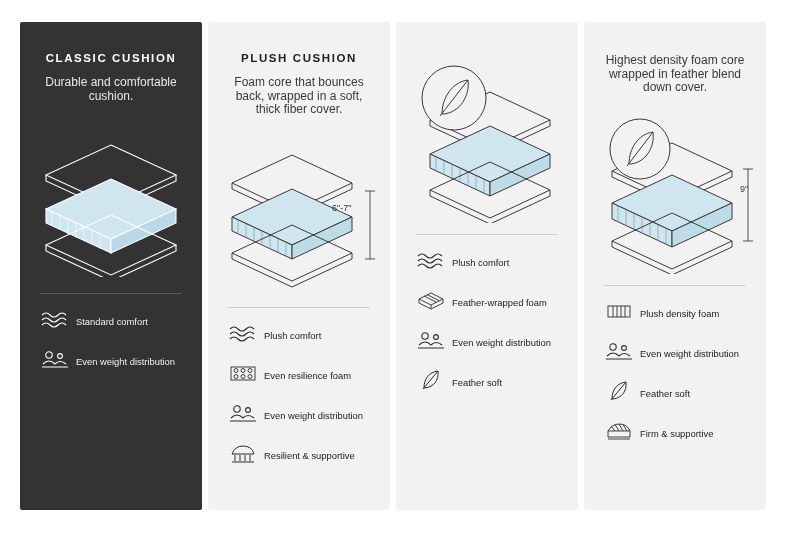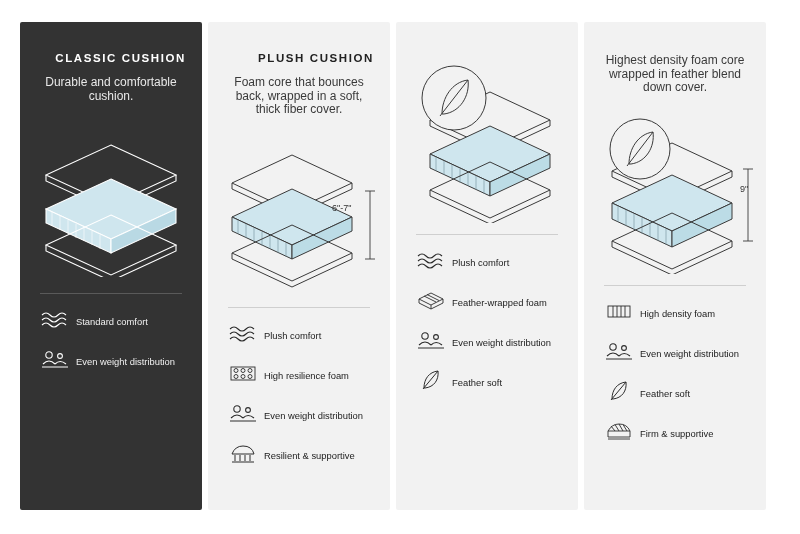--- a/index.html
+++ b/index.html
@@ -38,21 +38,21 @@
   }
   .card.dark {
     background: #333333;
     color: #ffffff;
   }
   .card.light {
     background: #f2f2f2;
     color: #222222;
   }
   .card-title {
-    text-align: right;
+    text-align: center;
     font-size: 11.5px;
     font-weight: bold;
     letter-spacing: 1.6px;
     line-height: 16px;
     margin: 6px 0 0 0;
     text-transform: uppercase;
   }
   .card.dark .card-title { color: #ffffff; }
   .card-desc {
     text-align: center;
@@ -240,21 +240,21 @@
                 <rect x="3" y="5" width="24" height="13"></rect>
                 <circle cx="8" cy="8.5" r="2"></circle>
                   <circle cx="15" cy="8.5" r="2"></circle>
                   <circle cx="22" cy="8.5" r="2"></circle>
                 <circle cx="8" cy="14.5" r="2"></circle>
                   <circle cx="15" cy="14.5" r="2"></circle>
                   <circle cx="22" cy="14.5" r="2"></circle>
               </g>
             </svg>
           </div>
-          <div class="feature-label">High resilience foam</div>
+          <div class="feature-label">Even resilience foam</div>
         </div>
         <div class="feature">
           <div class="feature-icon">
             <svg width="30" height="22" viewBox="0 0 30 22">
               <g fill="none" stroke="#2c2c2c" stroke-width="1.1">
                 <circle cx="9" cy="7" r="3.2"></circle>
                 <circle cx="20" cy="8" r="2.4"></circle>
                 <path d="M3 16 q6 -6 12 0"></path>
                 <path d="M15 16 q5 -5 11 0"></path>
                 <line x1="2" y1="19" x2="28" y2="19"></line>
@@ -431,21 +431,21 @@
             <svg width="30" height="22" viewBox="0 0 30 22">
               <g fill="none" stroke="#2c2c2c" stroke-width="0.9">
                 <rect x="4" y="6" width="22" height="11"></rect>
                 <line x1="9" y1="6" x2="9" y2="17"></line>
                 <line x1="13" y1="6" x2="13" y2="17"></line>
                 <line x1="17" y1="6" x2="17" y2="17"></line>
                 <line x1="21" y1="6" x2="21" y2="17"></line>
               </g>
             </svg>
           </div>
-          <div class="feature-label">High density foam</div>
+          <div class="feature-label">Plush density foam</div>
         </div>
         <div class="feature">
           <div class="feature-icon">
             <svg width="30" height="22" viewBox="0 0 30 22">
               <g fill="none" stroke="#2c2c2c" stroke-width="1.1">
                 <circle cx="9" cy="7" r="3.2"></circle>
                 <circle cx="20" cy="8" r="2.4"></circle>
                 <path d="M3 16 q6 -6 12 0"></path>
                 <path d="M15 16 q5 -5 11 0"></path>
                 <line x1="2" y1="19" x2="28" y2="19"></line>

